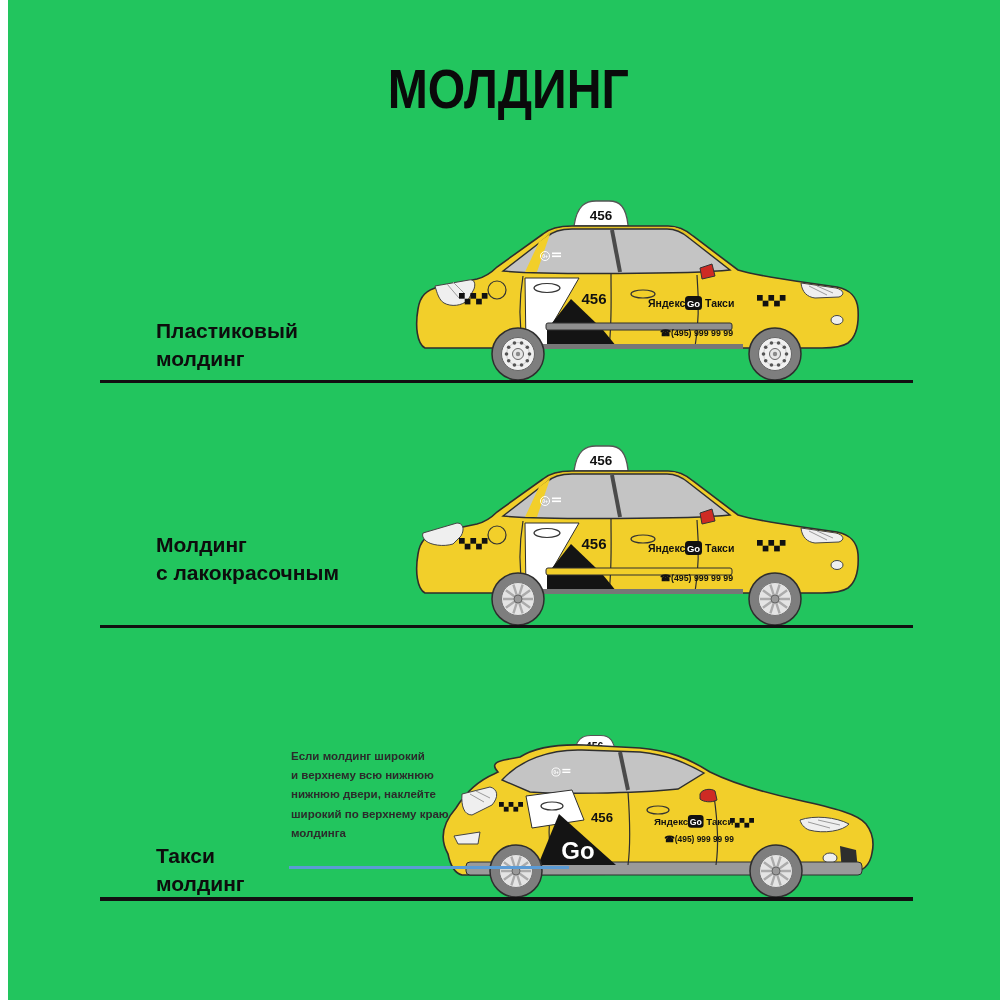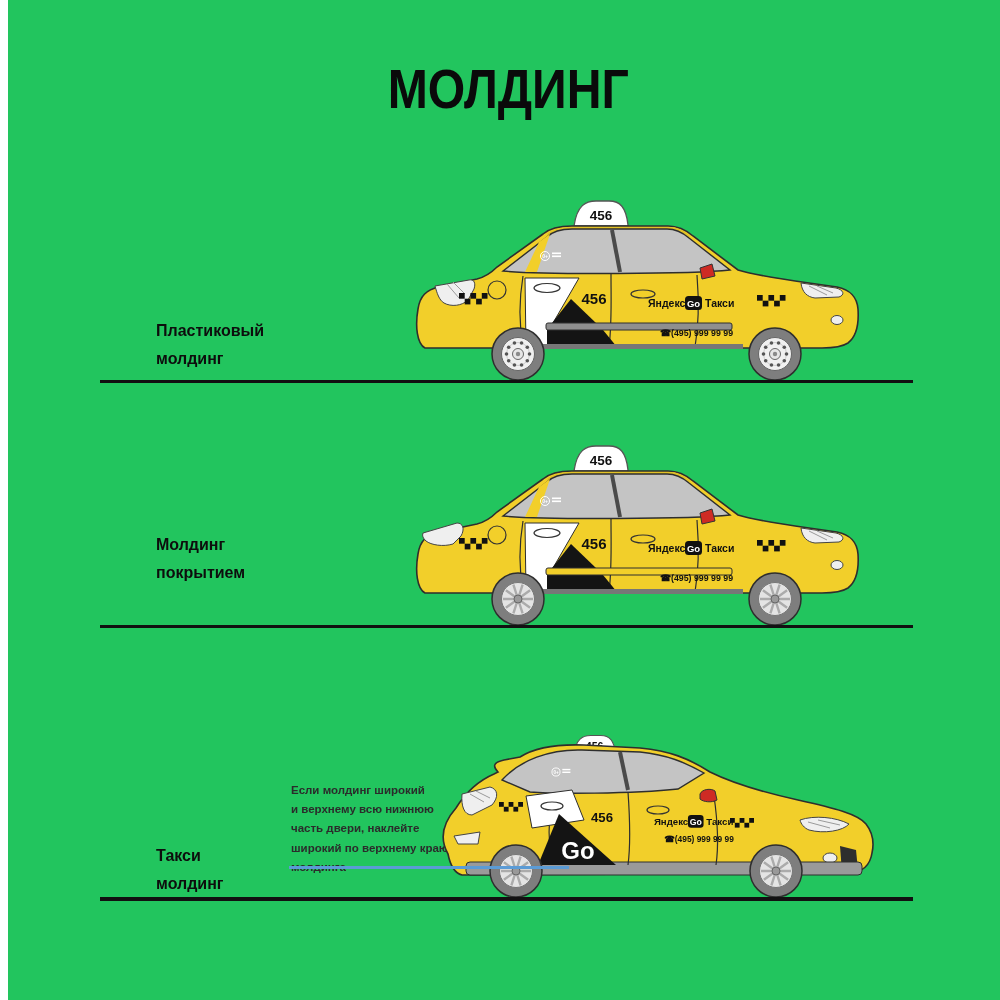--- a/index.html
+++ b/index.html
@@ -1,24 +1,24 @@
 <!DOCTYPE html>
 <html style="--body-yellow: #F2CF2A; --roof-yellow: #E3C226; --window-gray: #C4C4C4; --tire-gray: #7E7E7E; --rocker-gray: #9A9A9A; --livery-black: #141414; --mirror-red: #CE2B24; --annotation-blue: #5B9BD5; --line-black: #111111;"><head>
 <meta charset="utf-8">
 <style>
   html,body{margin:0;padding:0;background:#fff;}
   #page{position:relative;width:1000px;height:1000px;background:#22c55e;overflow:hidden;
         font-family:"Liberation Sans",sans-serif;margin-left:8px;}
   .title{position:absolute;top:56px;left:0;width:1000px;text-align:center;
          font-size:56px;font-weight:800;color:#0a0a0a;letter-spacing:0px;}
   .title span{display:inline-block;transform:scaleX(0.86);transform-origin:center;}
-  .row-label{position:absolute;left:148px;font-size:16px;font-weight:bold;
+  .row-label{position:absolute;left:148px;font-size:21px;font-weight:bold;
              color:#0d0d0d;line-height:27.5px;}
   .ground{position:absolute;background:var(--line-black,#111);}
-  .note{position:absolute;left:283px;top:781px;width:170px;font-size:11.5px;
+  .note{position:absolute;left:283px;top:747px;width:170px;font-size:11.5px;
         font-weight:bold;color:#2b2b2b;line-height:19.2px;}
   .pointer-line{position:absolute;left:281px;top:866px;width:280px;height:3px;
         background:var(--annotation-blue,#5B9BD5);z-index:6;}
   .car{position:absolute;}
   
   .cbody{fill:var(--body-yellow);stroke:#2e2e2e;stroke-width:1.6;}
   .roofband{fill:var(--roof-yellow);stroke:none;}
   .glass{fill:var(--window-gray);stroke:#2e2e2e;stroke-width:1.4;}
   .pillar{stroke:#4a4a4a;stroke-width:4;}
   .lamp{fill:#EFEFEF;stroke:#444;stroke-width:1;}
@@ -144,21 +144,21 @@
     <use href="#phone-block" transform="translate(274,140)"></use>
     <use href="#age-badge" transform="translate(132,60)"></use>
     <polygon class="mirror" points="287,72 299,68 302,80 289,83"></polygon>
     <use href="#wheel-steel" transform="translate(105,158)"></use>
     <use href="#wheel-steel" transform="translate(362,158)"></use>
   </svg>
   <div class="ground" style="left:92px;top:380px;width:813px;height:2.5px"></div>
 
   <div class="row-label" style="top:531px">
     <div>Молдинг</div>
-    <div>покрытием</div>
+    <div>с лакокрасочным</div>
   </div>
 
   <svg class="car" style="left:405px;top:441px" width="450" height="186" viewBox="0 0 450 186">
     <use href="#roof-sign" transform="translate(159,3)"></use>
     <path class="cbody" d="M12,152 C4,148 2,130 5,113 C7,100 13,94 26,91 L64,83 C72,81 78,77 84,71
       L130,38 C137,32 147,30 159,30 L255,30 C265,30 272,33 280,40 L325,74 C340,79 368,83 396,87
       L424,91 C438,94 444,101 445,113 C446,128 443,141 435,147 C429,151 419,152 409,152 Z"></path>
     <path class="roofband" d="M134,38 C140,33 149,31 159,31 L255,31 C264,31 270,34 277,40 L272,44 L139,43 Z"></path>
     <path class="glass" d="M90,75 L134,41 C140,35 149,33 159,33 L254,33 C263,33 269,36 276,42 L317,74
       C280,78 130,79 90,75 Z"></path>
@@ -192,21 +192,21 @@
   <div class="ground" style="left:92px;top:625px;width:813px;height:2.5px"></div>
 
   <div class="row-label" style="top:842px">
     <div>Такси</div>
     <div>молдинг</div>
   </div>
 
   <div class="note">
     <div>Если молдинг широкий</div>
     <div>и верхнему всю нижнюю</div>
-    <div>часть двери, наклейте</div>
+    <div>нижнюю двери, наклейте</div>
     <div>широкий по верхнему краю</div>
     <div>молдинга</div>
   </div>
 
   <svg class="car" style="left:424px;top:732px" width="448" height="166" viewBox="0 0 448 166">
     <use href="#roof-sign" transform="translate(140,2) scale(0.78)"></use>
     <path class="cbody" d="M16,122 C8,108 10,92 24,76 C34,60 48,48 62,42 L66,40 C60,34 62,30 72,28
       L88,25 C102,16 124,12 152,13 L208,16 C238,19 256,26 278,40 C298,50 330,60 366,68
       C402,76 426,82 434,92 C441,101 442,112 440,121 C438,134 430,140 418,141 L30,143
       C22,141 18,132 16,122 Z"></path>

